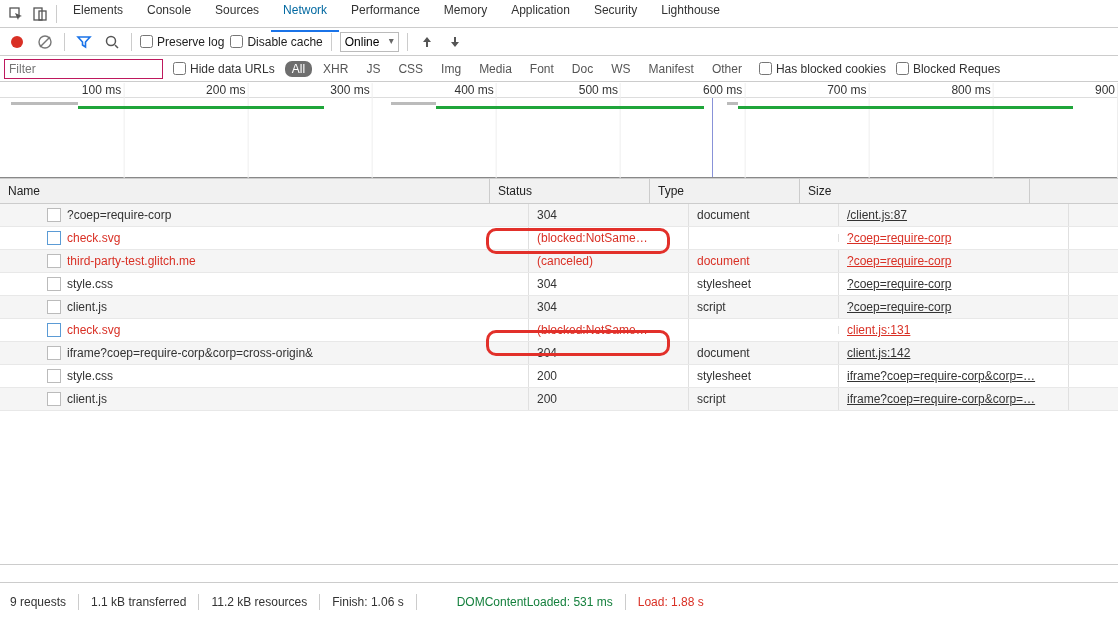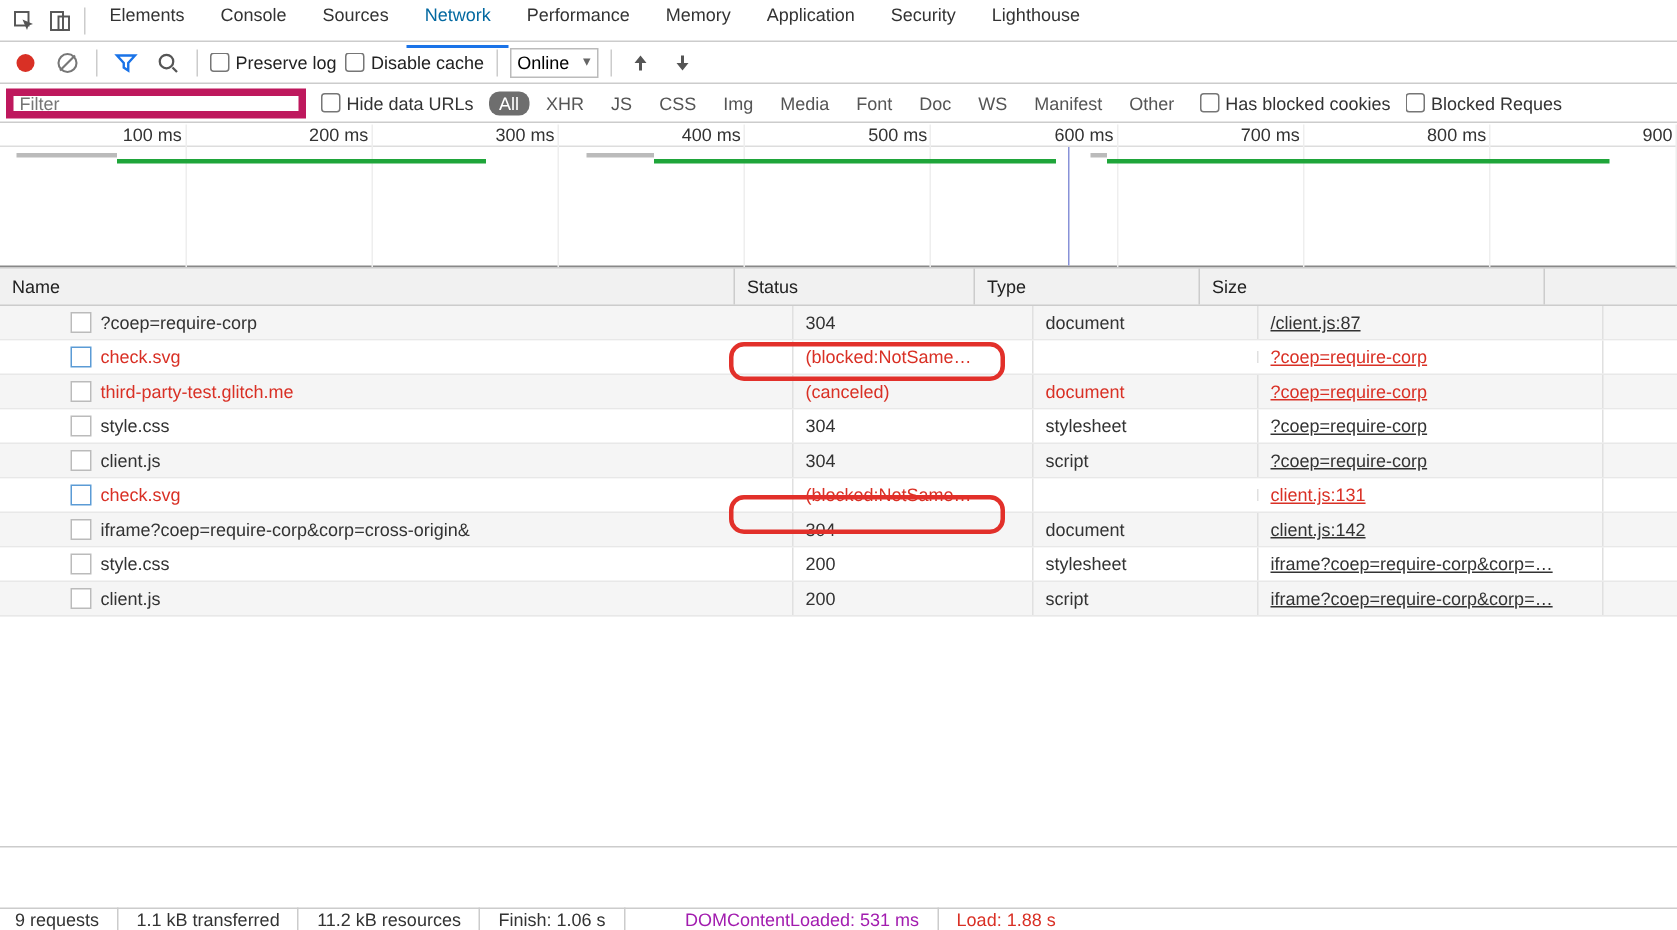--- a/index.html
+++ b/index.html
@@ -17,21 +17,21 @@
 .toolbar .tb-icon { width: 22px; height: 22px; display: flex; align-items: center; justify-content: center; color: #666; }
 .toolbar .divider { width: 1px; height: 18px; background: #ccc; margin: 0 2px; }
 .toolbar label { display: flex; align-items: center; gap: 4px; color: #222; }
 .toolbar input[type="checkbox"] { width: 13px; height: 13px; }
 .toolbar select { border: 1px solid #bbb; height: 20px; padding: 0 18px 0 4px; appearance: none; background: #fff; position: relative; }
 .select-wrap { position: relative; display: flex; align-items: center; }
 .select-wrap::after { content: "▾"; position: absolute; right: 5px; top: 3px; font-size: 10px; color: #666; pointer-events: none; }
 
 
 .filter-bar { display: flex; align-items: center; height: 26px; border-bottom: 1px solid #ccc; padding: 0 4px; gap: 10px; white-space: nowrap; overflow: hidden; }
-.filter-bar input[type="text"] { width: 200px; height: 20px; border: 5px solid #be185d; padding: 0 4px; }
+.filter-bar input[type="text"] { width: 159px; height: 20px; border: 1px solid #be185d; padding: 0 4px; }
 .filter-bar .pill { padding: 1px 7px; border-radius: 7px; color: #555; cursor: pointer; }
 .filter-bar .pill.active { background: #6e6e6e; color: #fff; }
 .filter-bar label { display: flex; align-items: center; gap: 4px; }
 
 
 .timeline { height: 96px; border-bottom: 1px solid #888; position: relative; background: #fff; }
 .timeline .ticks { height: 16px; border-bottom: 1px solid #ddd; position: relative; font-size: 11px; color: #333; }
 .timeline .tick { position: absolute; top: 1px; transform: translateX(-100%); padding-right: 3px; }
 .timeline .tick::after { content: ""; position: absolute; right: 0; top: 0; height: 96px; border-right: 1px solid #eee; }
 .timeline .bars { position: relative; height: 8px; margin-top: 4px; }
@@ -50,23 +50,23 @@
 .grid-row:nth-child(even) { background: #fff; }
 .grid-row .cell { padding: 4px 8px; border-right: 1px solid #e0e0e0; white-space: nowrap; overflow: hidden; text-overflow: ellipsis; display: flex; align-items: center; gap: 6px; }
 .grid-row .cell.initiator span { text-decoration: underline; }
 .grid-row.err { color: #d93025; }
 .grid-row.err .cell.initiator span { color: #d93025; }
 .file-icon { width: 14px; height: 14px; border: 1px solid #bbb; background: #fff; flex-shrink: 0; }
 .file-icon.img { border-color: #5b9bd5; }
 .highlight-box { position: absolute; border: 3px solid #e2302a; border-radius: 10px; pointer-events: none; }
 
 
-.status-bar { position: absolute; left: 0; right: 0; bottom: 0; height: 15px; display: flex; align-items: center; padding: 0 10px; gap: 8px; border-top: 1px solid #ccc; background: #fff; }
+.status-bar { position: absolute; left: 0; right: 0; bottom: 0; height: 38px; display: flex; align-items: center; padding: 0 10px; gap: 8px; border-top: 1px solid #ccc; background: #fff; }
 .status-bar .sep { width: 1px; height: 16px; background: #ccc; margin: 0 4px; }
-.blue { color: #a21caf; padding-left: 28px; }
+.blue { color: #15803d; padding-left: 28px; }
 .red { color: #d93025; }
 
 svg { display: block; }
 </style>
 </head>
 <body>
 
 <div class="top-tabs">
   <div class="icon">
     <svg width="16" height="16" viewBox="0 0 16 16" fill="none" stroke="#555" stroke-width="1.3">

